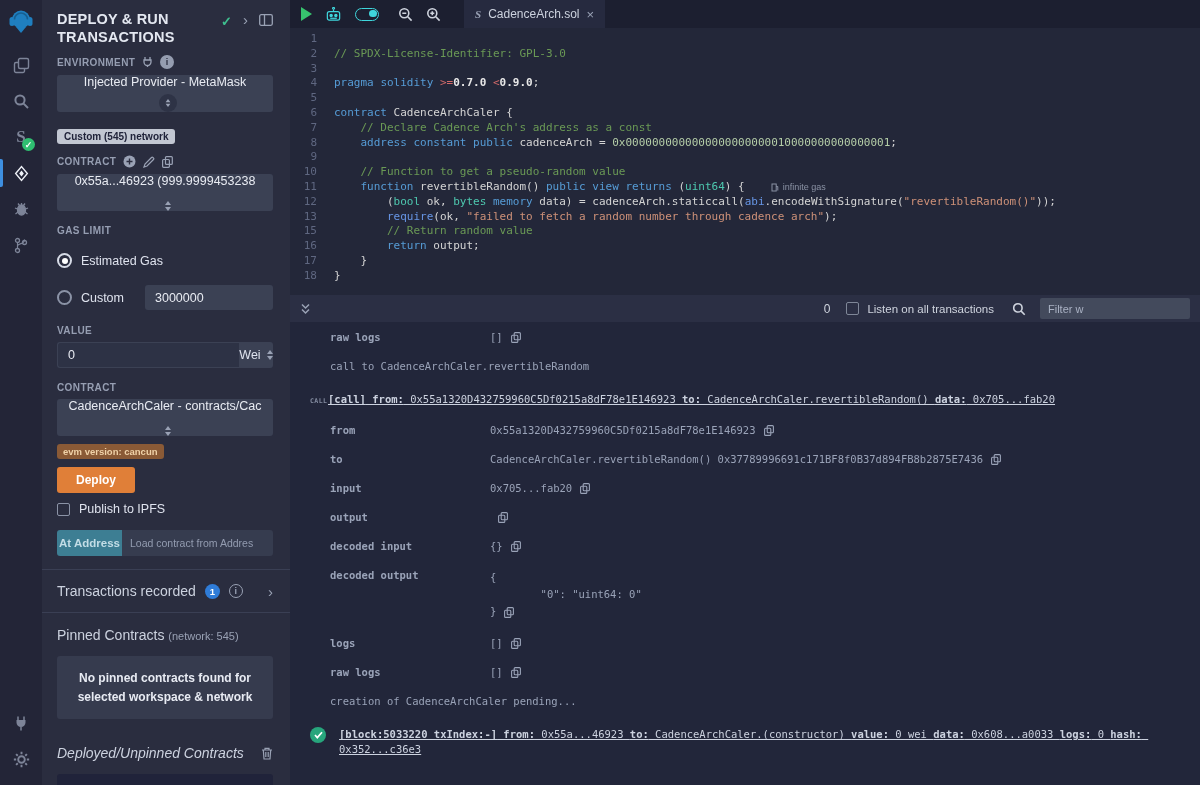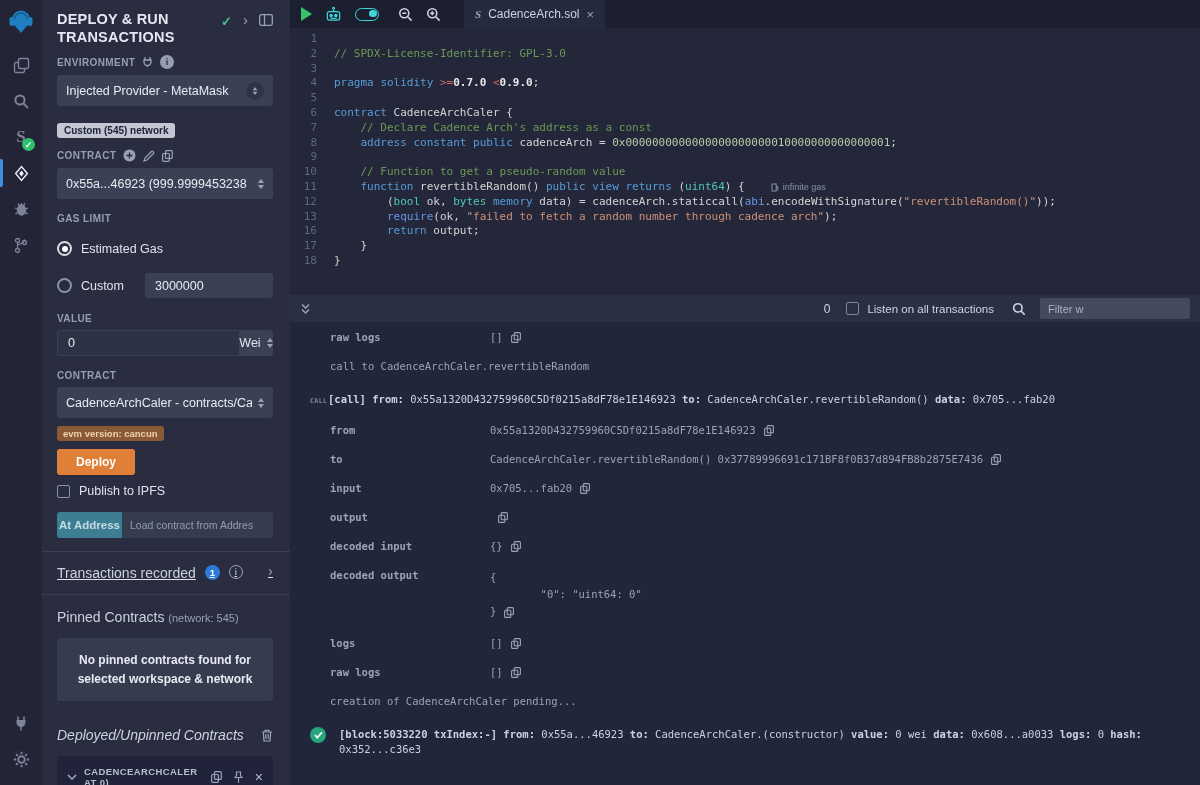--- a/index.html
+++ b/index.html
@@ -27,22 +27,22 @@
     color:#dfe3ee; overflow:hidden; }
   .panel-inner { padding:10px 17px 0 15px; }
   .panel-head { display:flex; }
   .panel-title { font-size:14.5px; font-weight:bold; color:#e4e8f1; line-height:1.25; letter-spacing:.2px; width:140px; }
   .panel-head-icons { margin-left:auto; display:flex; gap:11px; align-items:flex-start; padding-top:4px; color:#9aa2b5; }
   .tick { color:#3fbf8f; font-size:13px; font-weight:bold; }
   .chev { font-size:15px; line-height:11px; cursor:pointer; }
 
   .sec-label { margin-top:9px; font-size:10px; font-weight:bold; letter-spacing:.4px; color:#969eb2;
     display:flex; align-items:center; gap:7px; }
-  .select { margin-top:6px; height:31px; background:#3b4154; border-radius:3px; display:flex;
-    align-items:center; padding:0 9px; font-size:12.5px; color:#e8ebf2; cursor:pointer; }
+  .select { margin-top:6px; height:37px; background:#3b4154; border-radius:3px; display:flex;
+    align-items:center; padding:0 9px; font-size:12.5px; color:#e8ebf2; cursor:pointer;flex-direction:column; }
   .select .txt { flex:1; white-space:nowrap; overflow:hidden; }
   .stp { display:flex; flex-direction:column; gap:2px; margin-left:6px; }
   .stp i { width:0; height:0; border-left:3.5px solid transparent; border-right:3.5px solid transparent; }
   .stp .up { border-bottom:4px solid #9aa2b5; }
   .stp .dn { border-top:4px solid #9aa2b5; }
   .stp-circle { width:18px; height:18px; border-radius:50%; background:#2e3346; display:flex;
     align-items:center; justify-content:center; margin-left:6px; }
   .stp-circle .stp { margin-left:0; transform:scale(.8); }
 
   .pill-net { margin-top:17px; display:inline-block; background:#c2c7d2; color:#20233a; font-size:10px;
@@ -73,21 +73,21 @@
   .chk-row { margin-top:9px; display:flex; align-items:center; gap:9px; font-size:12.5px; }
   .chk { width:13px; height:13px; border:1px solid #8b93a6; border-radius:2px; cursor:pointer; background:transparent; }
   .ataddr-row { margin-top:14px; display:flex; }
   .btn-ataddr { width:88px; height:26px; background:#3d7e93; border:none; border-radius:3px 0 0 3px;
     color:#c3dde6; font-size:11.5px; font-weight:bold; cursor:pointer; }
   .ataddr-input { flex:1; height:26px; background:#363c4f; border:none; border-radius:0 3px 3px 0;
     font-size:10.5px; color:#e8ebf2; padding:0 8px; }
   .ataddr-input::placeholder { color:#939cb0; }
 
   .divider { margin:13px -17px 0 -15px; border-top:1px solid #3a3f54; }
-  .trans-row { padding:13px 0; display:flex; gap:9px;text-decoration:underline; }
+  .trans-row { padding:13px 0; display:flex; align-items:center; gap:9px; }
   .trans-label { font-size:14px; color:#ccd2df; }
   .badge-count { width:15px; height:15px; border-radius:50%; background:#2f7cd8; color:#fff; font-size:9.5px;
     font-weight:bold; display:flex; align-items:center; justify-content:center; }
   .trans-row .chev { margin-left:auto; color:#9aa2b5; }
 
   .sec-title { font-size:14px; color:#ccd2df; }
   .sec-title small { font-size:11px; color:#99a1b4; }
   .pinned-title { margin-top:14px; }
   .empty-box { margin-top:13px; background:#363b4e; border-radius:3px; padding:13px 16px; text-align:center;
     font-size:12px; font-weight:bold; color:#e8ebf3; line-height:1.55; }
@@ -148,21 +148,21 @@
   .trow { display:flex; margin-bottom:17px; font-size:10.5px; line-height:12px; }
   .tlabel { flex:0 0 180px; font-weight:bold; padding-left:20px; }
   .tvalue { display:flex; gap:8px; align-items:flex-start; }
   .tvalue .ml { line-height:17px; }
   .tvalue .ml .last { display:flex; gap:8px; align-items:center; }
   .copy-ic { color:#9aa3b8; cursor:pointer; position:relative; top:1px; }
   .ttext { margin:4px 0 20px 20px; font-size:10.5px;text-align:right; }
   .tcall { margin:9px 0 17px 0; }
   .ttag { flex:0 0 18px; font-size:6.5px; font-weight:bold; letter-spacing:.4px; color:#848ca0;
     text-transform:uppercase; padding-top:3px; }
-  .tparts { color:#ccd2df; font-size:10.5px; line-height:15px; white-space:pre-wrap; }
+  .tparts { color:#ccd2df; font-size:10.5px; line-height:15px; white-space:pre-wrap;text-decoration:underline; }
   .tparts .bd { font-weight:bold; }
   .tblock { margin:14px 0 0 0; align-items:flex-start; }
   .ok-ic { flex:0 0 16px; height:16px; border-radius:50%; background:#27a57c; color:#fff; display:flex;
     align-items:center; justify-content:center; margin-right:13px; margin-top:0; }
   .tprompt { margin:26px 0 0 0; font-size:12px; font-weight:bold; color:#9aa3b8; padding-left:0; }
 </style>
 </head>
 <body>
 
 <nav class="rail">
@@ -453,20 +453,21 @@
       <div class="code-line"><span class="gutter">7</span><span class="code"><span class="tk-c">    // Declare Cadence Arch's address as a const</span></span></div>
       <div class="code-line"><span class="gutter">8</span><span class="code"><span class="tk-p">    </span><span class="tk-k">address</span><span class="tk-p"> </span><span class="tk-k">constant</span><span class="tk-p"> </span><span class="tk-k">public</span><span class="tk-p"> cadenceArch = </span><span class="tk-n">0x0000000000000000000000010000000000000001</span><span class="tk-p">;</span></span></div>
       <div class="code-line"><span class="gutter">9</span><span class="code"></span></div>
       <div class="code-line"><span class="gutter">10</span><span class="code"><span class="tk-c">    // Function to get a pseudo-random value</span></span></div>
       <div class="code-line"><span class="gutter">11</span><span class="code"><span class="tk-p">    </span><span class="tk-k">function</span><span class="tk-p"> revertibleRandom() </span><span class="tk-k">public</span><span class="tk-p"> </span><span class="tk-k">view</span><span class="tk-p"> </span><span class="tk-k">returns</span><span class="tk-p"> (</span><span class="tk-t">uint64</span><span class="tk-p">) {</span></span><span class="gas-note"><svg width="8" height="9" viewBox="0 0 8 9" fill="none" stroke="currentColor" stroke-width="1">
             <rect x="1" y="1" width="4.2" height="7"></rect>
             <path d="M5.2 3.5h1.6v4"></path>
           </svg><span>infinite gas</span></span></div>
       <div class="code-line"><span class="gutter">12</span><span class="code"><span class="tk-p">        (</span><span class="tk-t">bool</span><span class="tk-p"> ok, </span><span class="tk-t">bytes</span><span class="tk-p"> </span><span class="tk-k">memory</span><span class="tk-p"> data) = cadenceArch.staticcall(</span><span class="tk-b">abi</span><span class="tk-p">.encodeWithSignature(</span><span class="tk-s">"revertibleRandom()"</span><span class="tk-p">));</span></span></div>
       <div class="code-line"><span class="gutter">13</span><span class="code"><span class="tk-p">        </span><span class="tk-b">require</span><span class="tk-p">(ok, </span><span class="tk-s">"failed to fetch a random number through cadence arch"</span><span class="tk-p">);</span></span></div>
+      <div class="code-line"><span class="gutter">15</span><span class="code"><span class="tk-c">        // Return random value</span></span></div>
       <div class="code-line"><span class="gutter">16</span><span class="code"><span class="tk-p">        </span><span class="tk-k">return</span><span class="tk-p"> output;</span></span></div>
       <div class="code-line"><span class="gutter">17</span><span class="code"><span class="tk-p">    }</span></span></div>
       <div class="code-line"><span class="gutter">18</span><span class="code"><span class="tk-p">}</span></span></div>
     </div>
 
   <div class="terminal">
     <div class="term-head">
       <span class="mini-ic" style="color:#9aa2b5">
         <svg width="11" height="12" viewBox="0 0 11 12" fill="none" stroke="currentColor" stroke-width="1.5">
           <path d="M2 1.5l3.5 3.5L9 1.5M2 6.5l3.5 3.5L9 6.5"></path>

